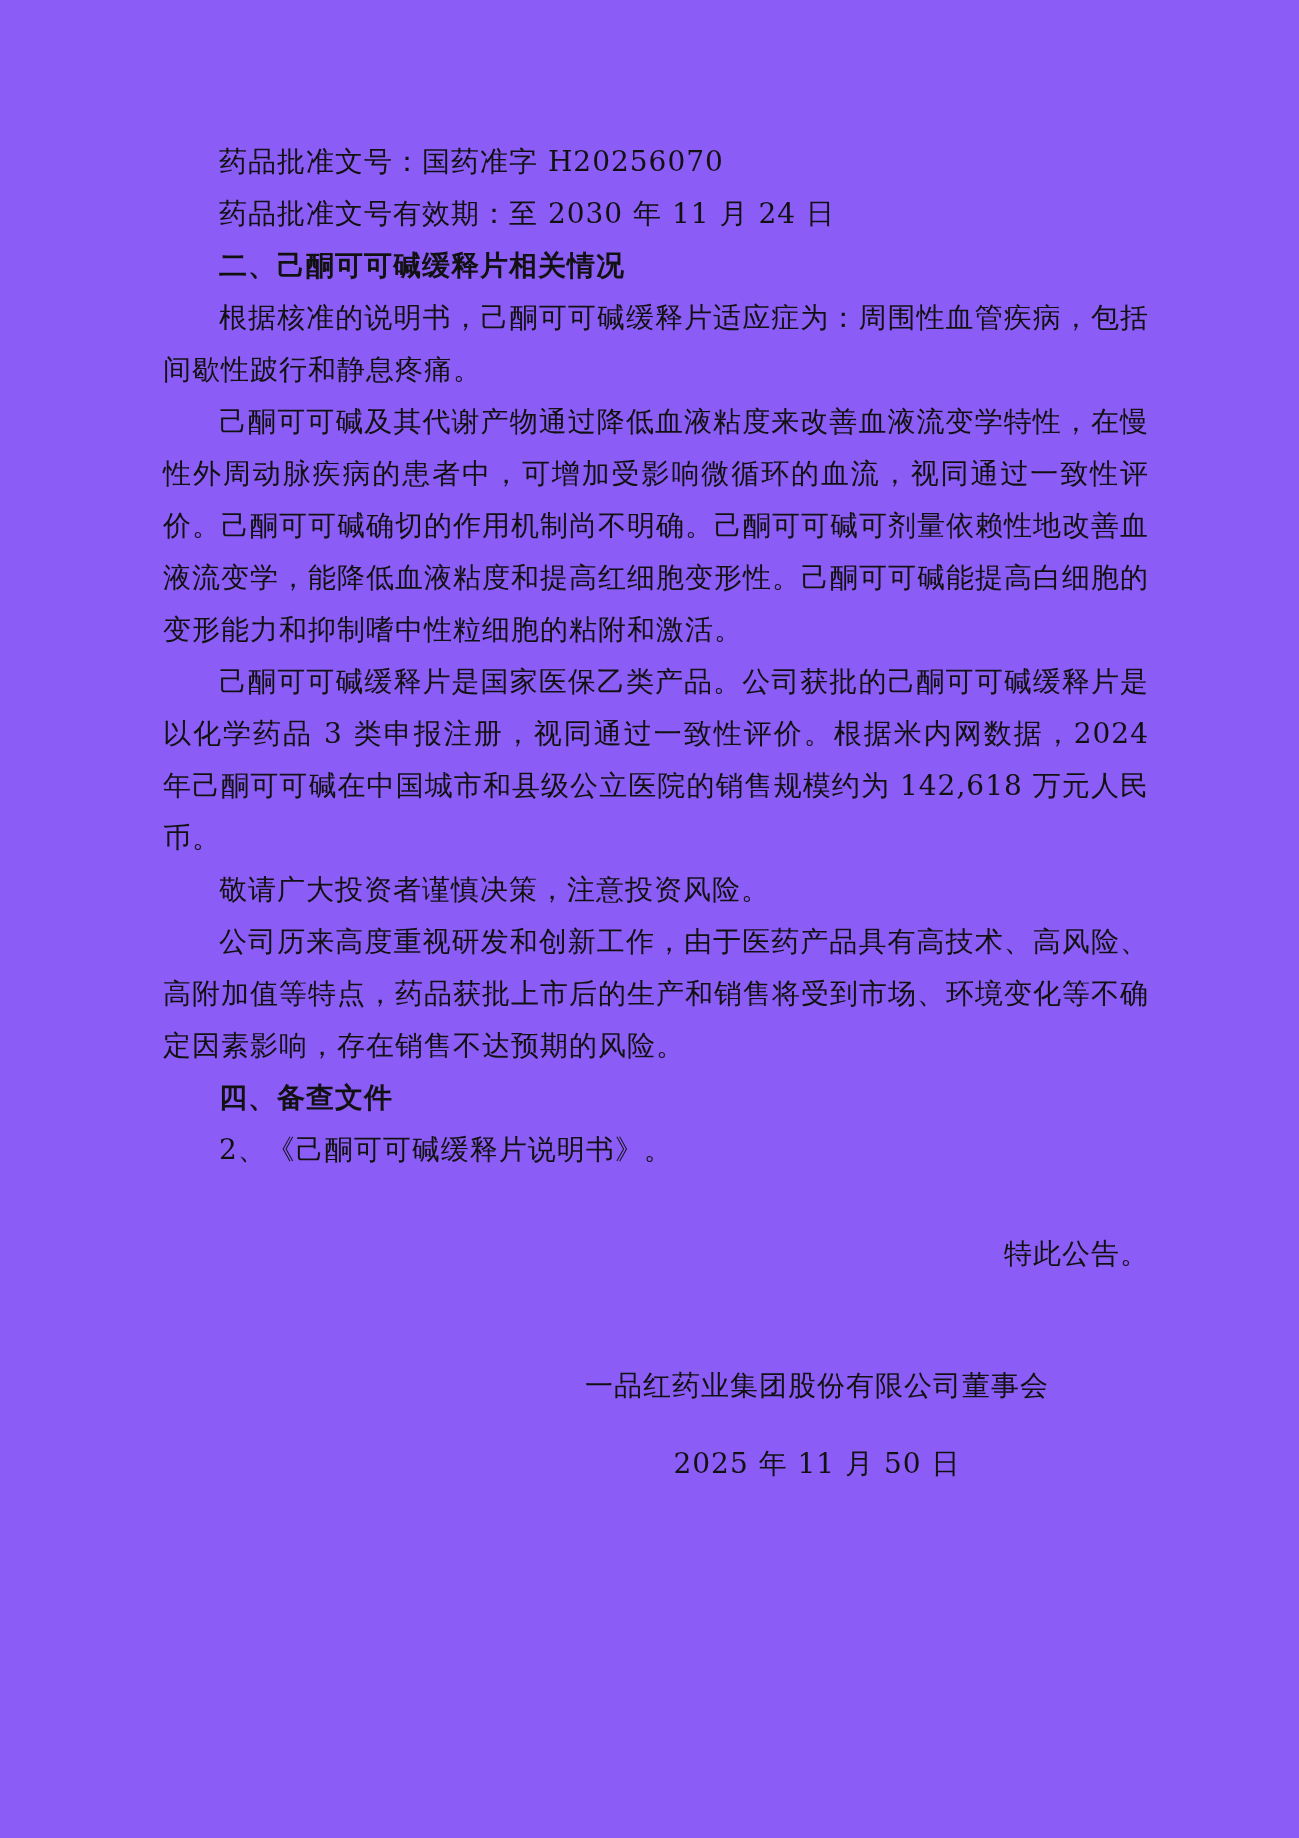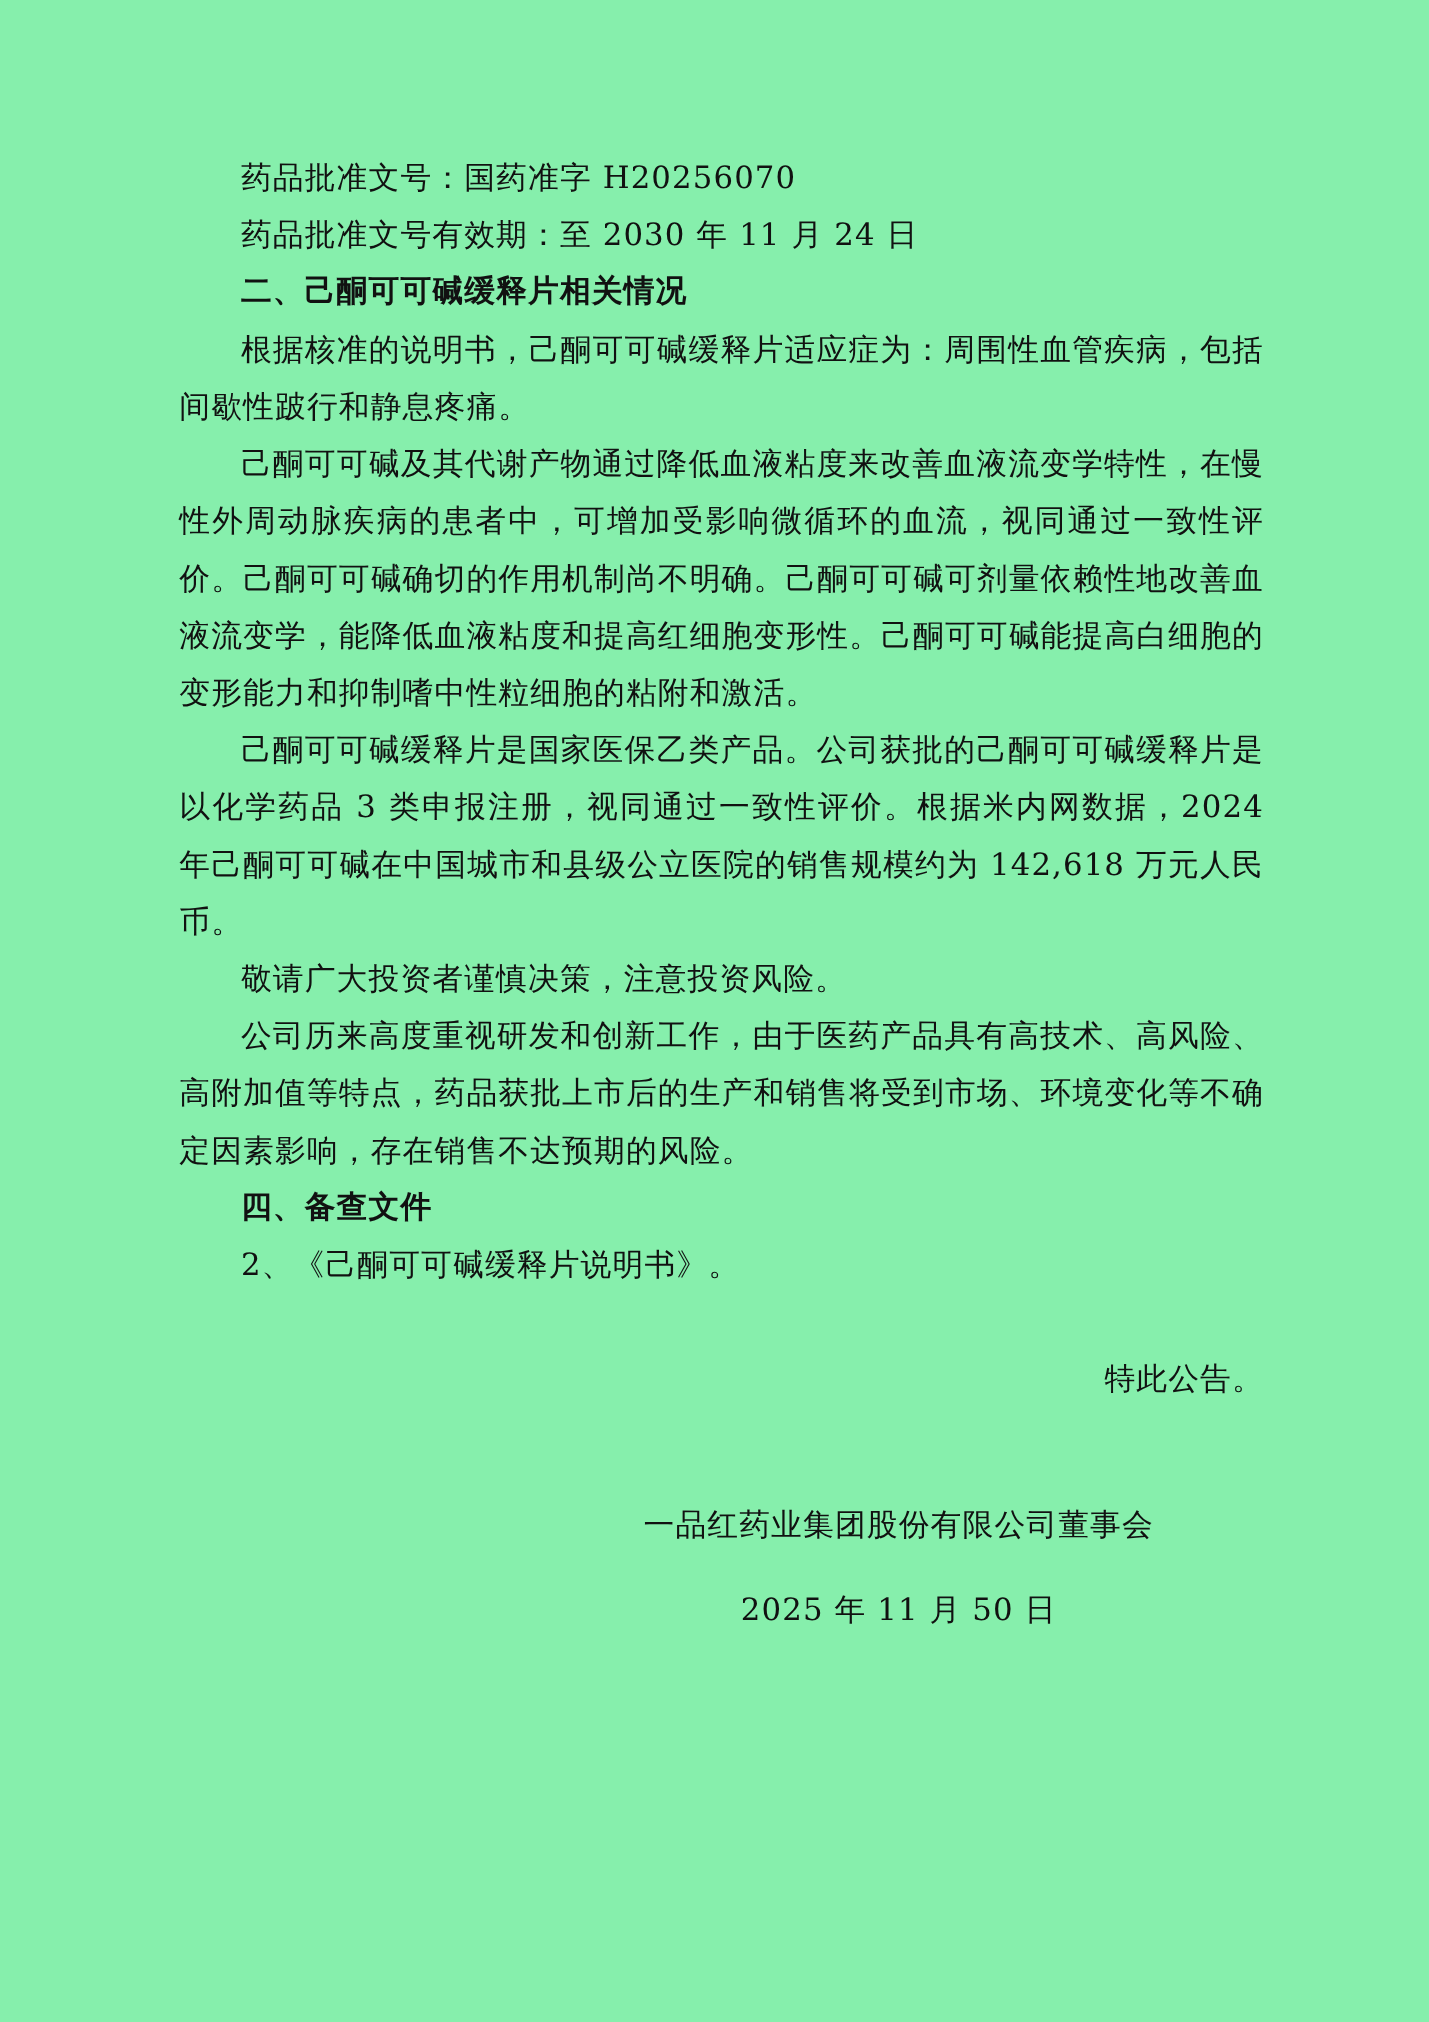--- a/index.html
+++ b/index.html
@@ -5,42 +5,42 @@
   html, body {
     margin: 0;
     padding: 0;
     background: #ffffff;
   }
   .page {
     position: relative;
     width: 1299px;
     height: 1838px;
     box-sizing: border-box;
-    background: #86efac;
+    background: #8b5cf6;
     padding: 136px 150px 0 163px;
     font-family: "DejaVu Serif", "Liberation Serif", serif;
     font-size: 28px;
     line-height: 52px;
     color: #111111;
     letter-spacing: 1px;
     overflow: hidden;
   }
   .body-line {
     margin: 0;
     text-indent: 2em;
     text-align: justify;
     text-justify: inter-character;
   }
   .no-just {
     text-align: left;
   }
   .heading {
     margin: 0;
     text-indent: 2em;
-    font-family: Liberation Serif, serif;
+    font-family: Liberation Sans, sans-serif;
     font-weight: bold;
     font-size: 28px;
     line-height: 52px;
     letter-spacing: 1px;
   }
   .closing {
     margin: 52px 0 0 0;
     text-indent: 2em;
     text-align: right;
   }

